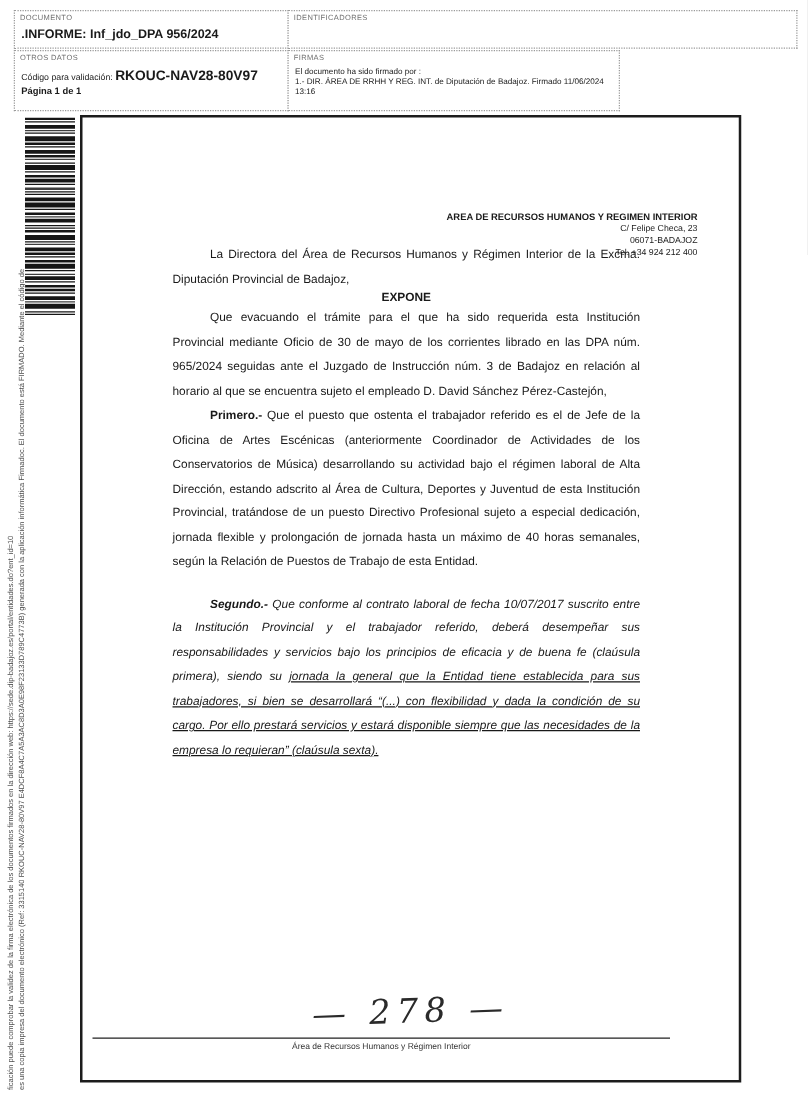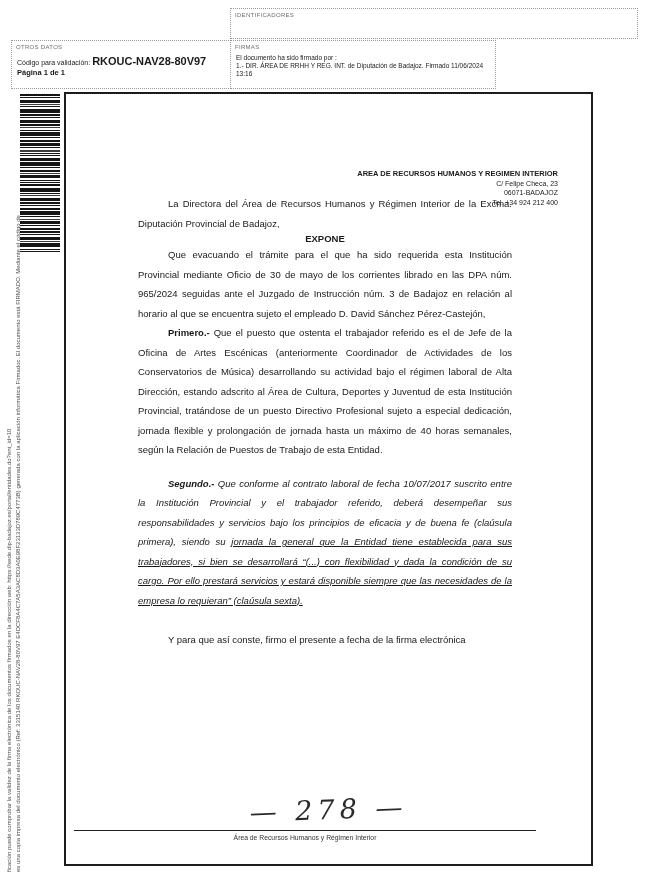--- a/index.html
+++ b/index.html
@@ -58,20 +58,24 @@
            letter-spacing:5px;transform:rotate(-2deg);}
   
   .footrule{position:absolute;left:8px;right:55px;top:736px;border-top:1.5px solid #222;}
   .foottext{position:absolute;left:8px;right:55px;top:740px;text-align:center;font-size:6.8px;color:#333;}
 </style>
 </head>
 <body>
 
 <div class="canvas">
 
+  <div class="hbox box-documento">
+    <span class="tiny-label">DOCUMENTO</span>
+    <span class="doc-value">.INFORME: Inf_jdo_DPA 956/2024</span>
+  </div>
   <div class="hbox box-identificadores">
     <span class="tiny-label">IDENTIFICADORES</span>
   </div>
   <div class="hbox box-otrosdatos">
     <span class="tiny-label">OTROS DATOS</span>
     <span class="codigo-line"><span>Código para validación:</span> <b>RKOUC-NAV28-80V97</b></span>
     <span class="pagina-line">Página 1 de 1</span>
   </div>
   <div class="hbox box-firmas">
     <span class="tiny-label">FIRMAS</span>
@@ -141,21 +145,20 @@
       <div class="d2">06071-BADAJOZ</div>
       <div class="d2">Tel. +34 924 212 400</div>
     </div>
 
     <div class="bodycol">
       <p>La Directora del Área de Recursos Humanos y Régimen Interior de la Excma. Diputación Provincial de Badajoz,</p>
       <p class="heading h-expone">EXPONE</p>
       <p>Que evacuando el trámite para el que ha sido requerida esta Institución Provincial mediante Oficio de 30 de mayo de los corrientes librado en las DPA núm. 965/2024 seguidas ante el Juzgado de Instrucción núm. 3 de Badajoz en relación al horario al que se encuentra sujeto el empleado D. David Sánchez Pérez-Castejón,</p>
       <p><b>Primero.-</b><span> Que el puesto que ostenta el trabajador referido es el de Jefe de la Oficina de Artes Escénicas (anteriormente Coordinador de Actividades de los Conservatorios de Música) desarrollando su actividad bajo el régimen laboral de Alta Dirección, estando adscrito al Área de Cultura, Deportes y Juventud de esta Institución Provincial, tratándose de un puesto Directivo Profesional sujeto a especial dedicación, jornada flexible y prolongación de jornada hasta un máximo de 40 horas semanales, según la Relación de Puestos de Trabajo de esta Entidad.</span></p>
       <p class="p-seg"><b>Segundo.-</b><span> Que conforme al contrato laboral de fecha 10/07/2017 suscrito entre la Institución Provincial y el trabajador referido, deberá desempeñar sus responsabilidades y servicios bajo los principios de eficacia y de buena fe (claúsula primera), siendo su </span><span class="u">jornada la general que la Entidad tiene establecida para sus trabajadores, si bien se desarrollará “(...) con flexibilidad y dada la condición de su cargo. Por ello prestará servicios y estará disponible siempre que las necesidades de la empresa lo requieran” (claúsula sexta).</span></p>
-      <p class="p-close">Y para que así conste, firmo el presente a fecha de la firma electrónica</p>
     </div>
 
     <div class="handnum">— 278 —</div>
 
     <div class="footrule"></div>
     <div class="foottext">Área de Recursos Humanos y Régimen Interior</div>
   </div>
 
 </div>
 

